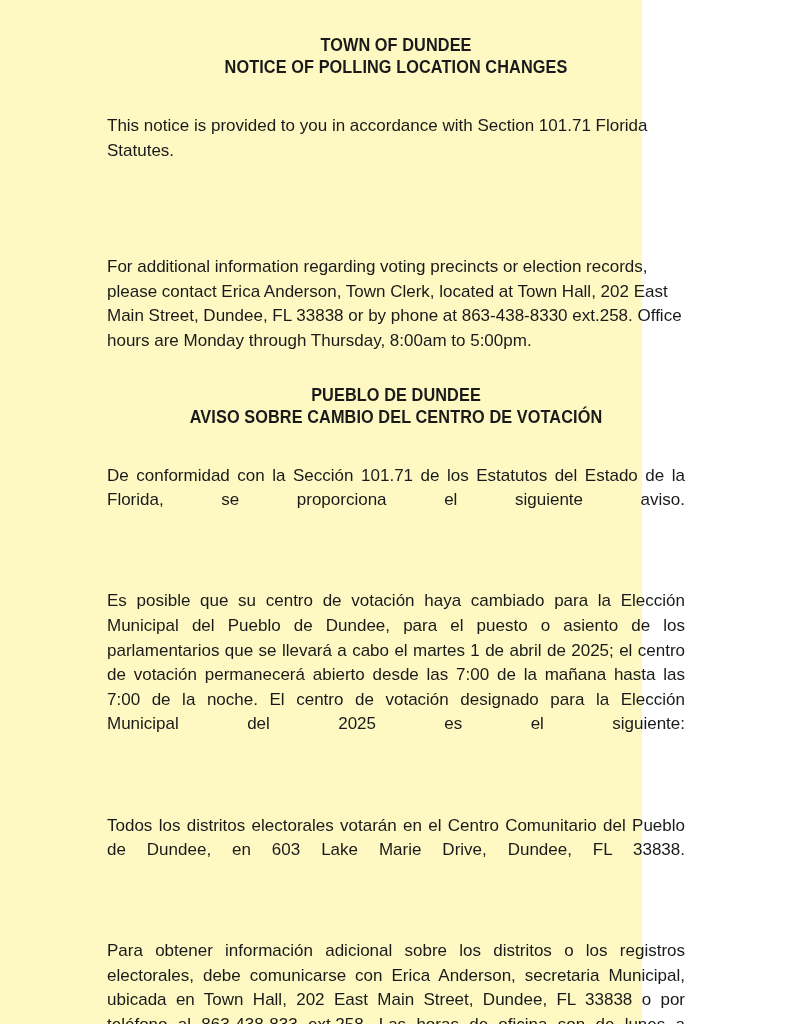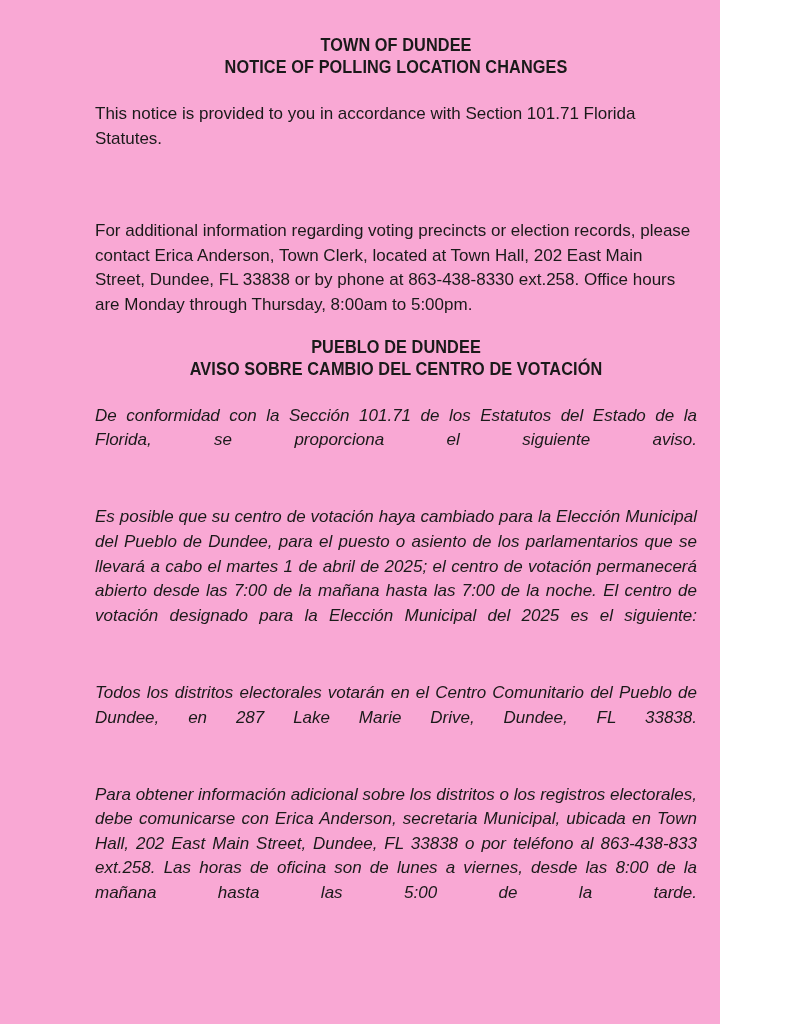--- a/index.html
+++ b/index.html
@@ -12,23 +12,23 @@
     height: 1024px;
     position: relative;
     font-family: "Liberation Sans", sans-serif;
     color: #1a1a1a;
     overflow: hidden;
   }
   .page {
     position: absolute;
     left: 0;
     top: 0;
-    width: 720px;
+    width: 642px;
     height: 1024px;
-    background: #f9a8d4;
+    background: #fef9c3;
   }
   .content {
     position: absolute;
     left: 91px;
     top: 34px;
     width: 610px;
   }
 
   
   .heading-block {
@@ -45,27 +45,26 @@
     transform-origin: center center;
     white-space: nowrap;
   }
 
   
   .para {
     font-family: "Liberation Sans", sans-serif;
     font-size: 17px;
     line-height: 24.6px;
     color: #1a1a1a;
-    margin: 4px;
+    margin: 16px;
     text-align: left;
   }
   .para.justified {
     text-align: justify;
     text-justify: inter-word;
-    font-style: italic;
   }
   .para.justified:after {
     content: "";
     display: inline-block;
     width: 100%;
   }
 
   
   .gap-after-headings { height: 20px; }
   .gap-para { height: 20px; }
@@ -107,20 +106,20 @@
     <div class="gap-after-es-heading"></div>
 
     <p class="para justified">De conformidad con la Sección 101.71 de los Estatutos del Estado de la Florida, se proporciona el siguiente aviso.</p>
 
     <div class="gap-para"></div>
 
     <p class="para justified">Es posible que su centro de votación haya cambiado para la Elección Municipal del Pueblo de Dundee, para el puesto o asiento de los parlamentarios que se llevará a cabo el martes 1 de abril de 2025; el centro de votación permanecerá abierto desde las 7:00 de la mañana hasta las 7:00 de la noche.   El centro de votación designado para la Elección Municipal del 2025 es el siguiente:</p>
 
     <div class="gap-para"></div>
 
-    <p class="para justified">Todos los distritos electorales votarán en el Centro Comunitario del Pueblo de Dundee, en 287 Lake Marie Drive, Dundee, FL 33838.</p>
+    <p class="para justified">Todos los distritos electorales votarán en el Centro Comunitario del Pueblo de Dundee, en 603 Lake Marie Drive, Dundee, FL 33838.</p>
 
     <div class="gap-para"></div>
 
     <p class="para justified">Para obtener información adicional sobre los distritos o los registros electorales, debe comunicarse con Erica Anderson, secretaria Municipal, ubicada en Town Hall, 202 East Main Street, Dundee, FL 33838 o por teléfono al 863-438-833 ext.258. Las horas de oficina son de lunes a viernes, desde las 8:00 de la mañana hasta las 5:00 de la tarde.</p>
 
   </div>
 </div>
 
 </body></html>

